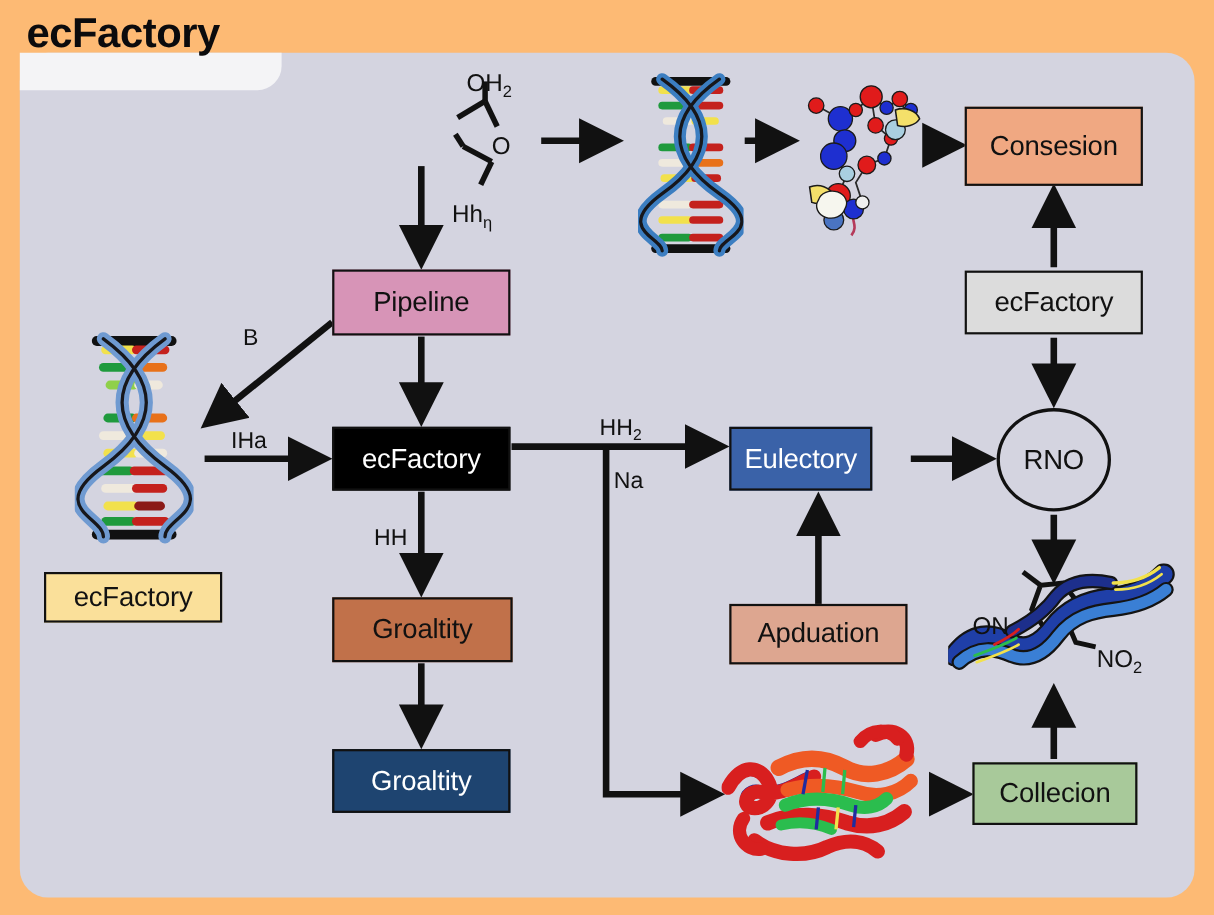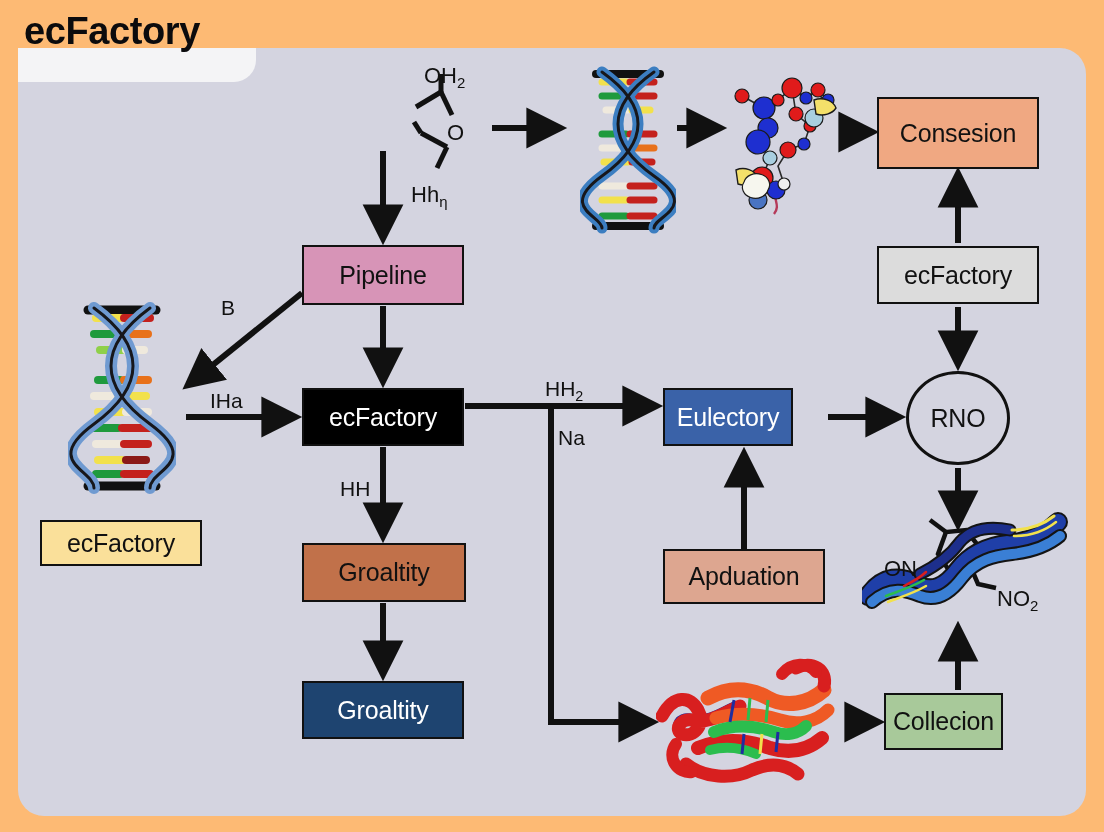--- a/index.html
+++ b/index.html
@@ -351,21 +351,21 @@
       </div>
       <div class="node" style="left: 663px; top: 549px; width: 162px; height: 55px; background: rgb(221, 166, 144); color: rgb(17, 17, 17);">
         <span>Apduation</span>
       </div>
       <div class="node" style="left: 877px; top: 97px; width: 162px; height: 72px; background: rgb(240, 168, 130); color: rgb(17, 17, 17);">
         <span>Consesion</span>
       </div>
       <div class="node" style="left: 877px; top: 246px; width: 162px; height: 58px; background: rgb(220, 220, 220); color: rgb(17, 17, 17);">
         <span>ecFactory</span>
       </div>
-      <div class="node" style="left: 884px; top: 693px; width: 119px; height: 57px; background: rgb(168, 201, 154); color: rgb(17, 17, 17);">
+      <div class="node" style="left: 884px; top: 693px; width: 150px; height: 57px; background: rgb(168, 201, 154); color: rgb(17, 17, 17);">
         <span>Collecion</span>
       </div>
       <div class="node circle" style="left: 906px; top: 371px; width: 104px; height: 94px; background: transparent; color: rgb(17, 17, 17); text-align: center;">
         <span>RNO</span>
       </div>
       <div class="edge-label" style="left: 221px; top: 296px;"><span>B</span></div>
       <div class="edge-label" style="left: 210px; top: 389px;"><span>IHa</span></div>
       <div class="edge-label" style="left: 340px; top: 477px;"><span>HH</span></div>
       <div class="edge-label" style="left: 545px; top: 377px; text-align: center;"><span>HH</span><sub>2</sub></div>
       <div class="edge-label" style="left: 558px; top: 426px;"><span>Na</span></div>

